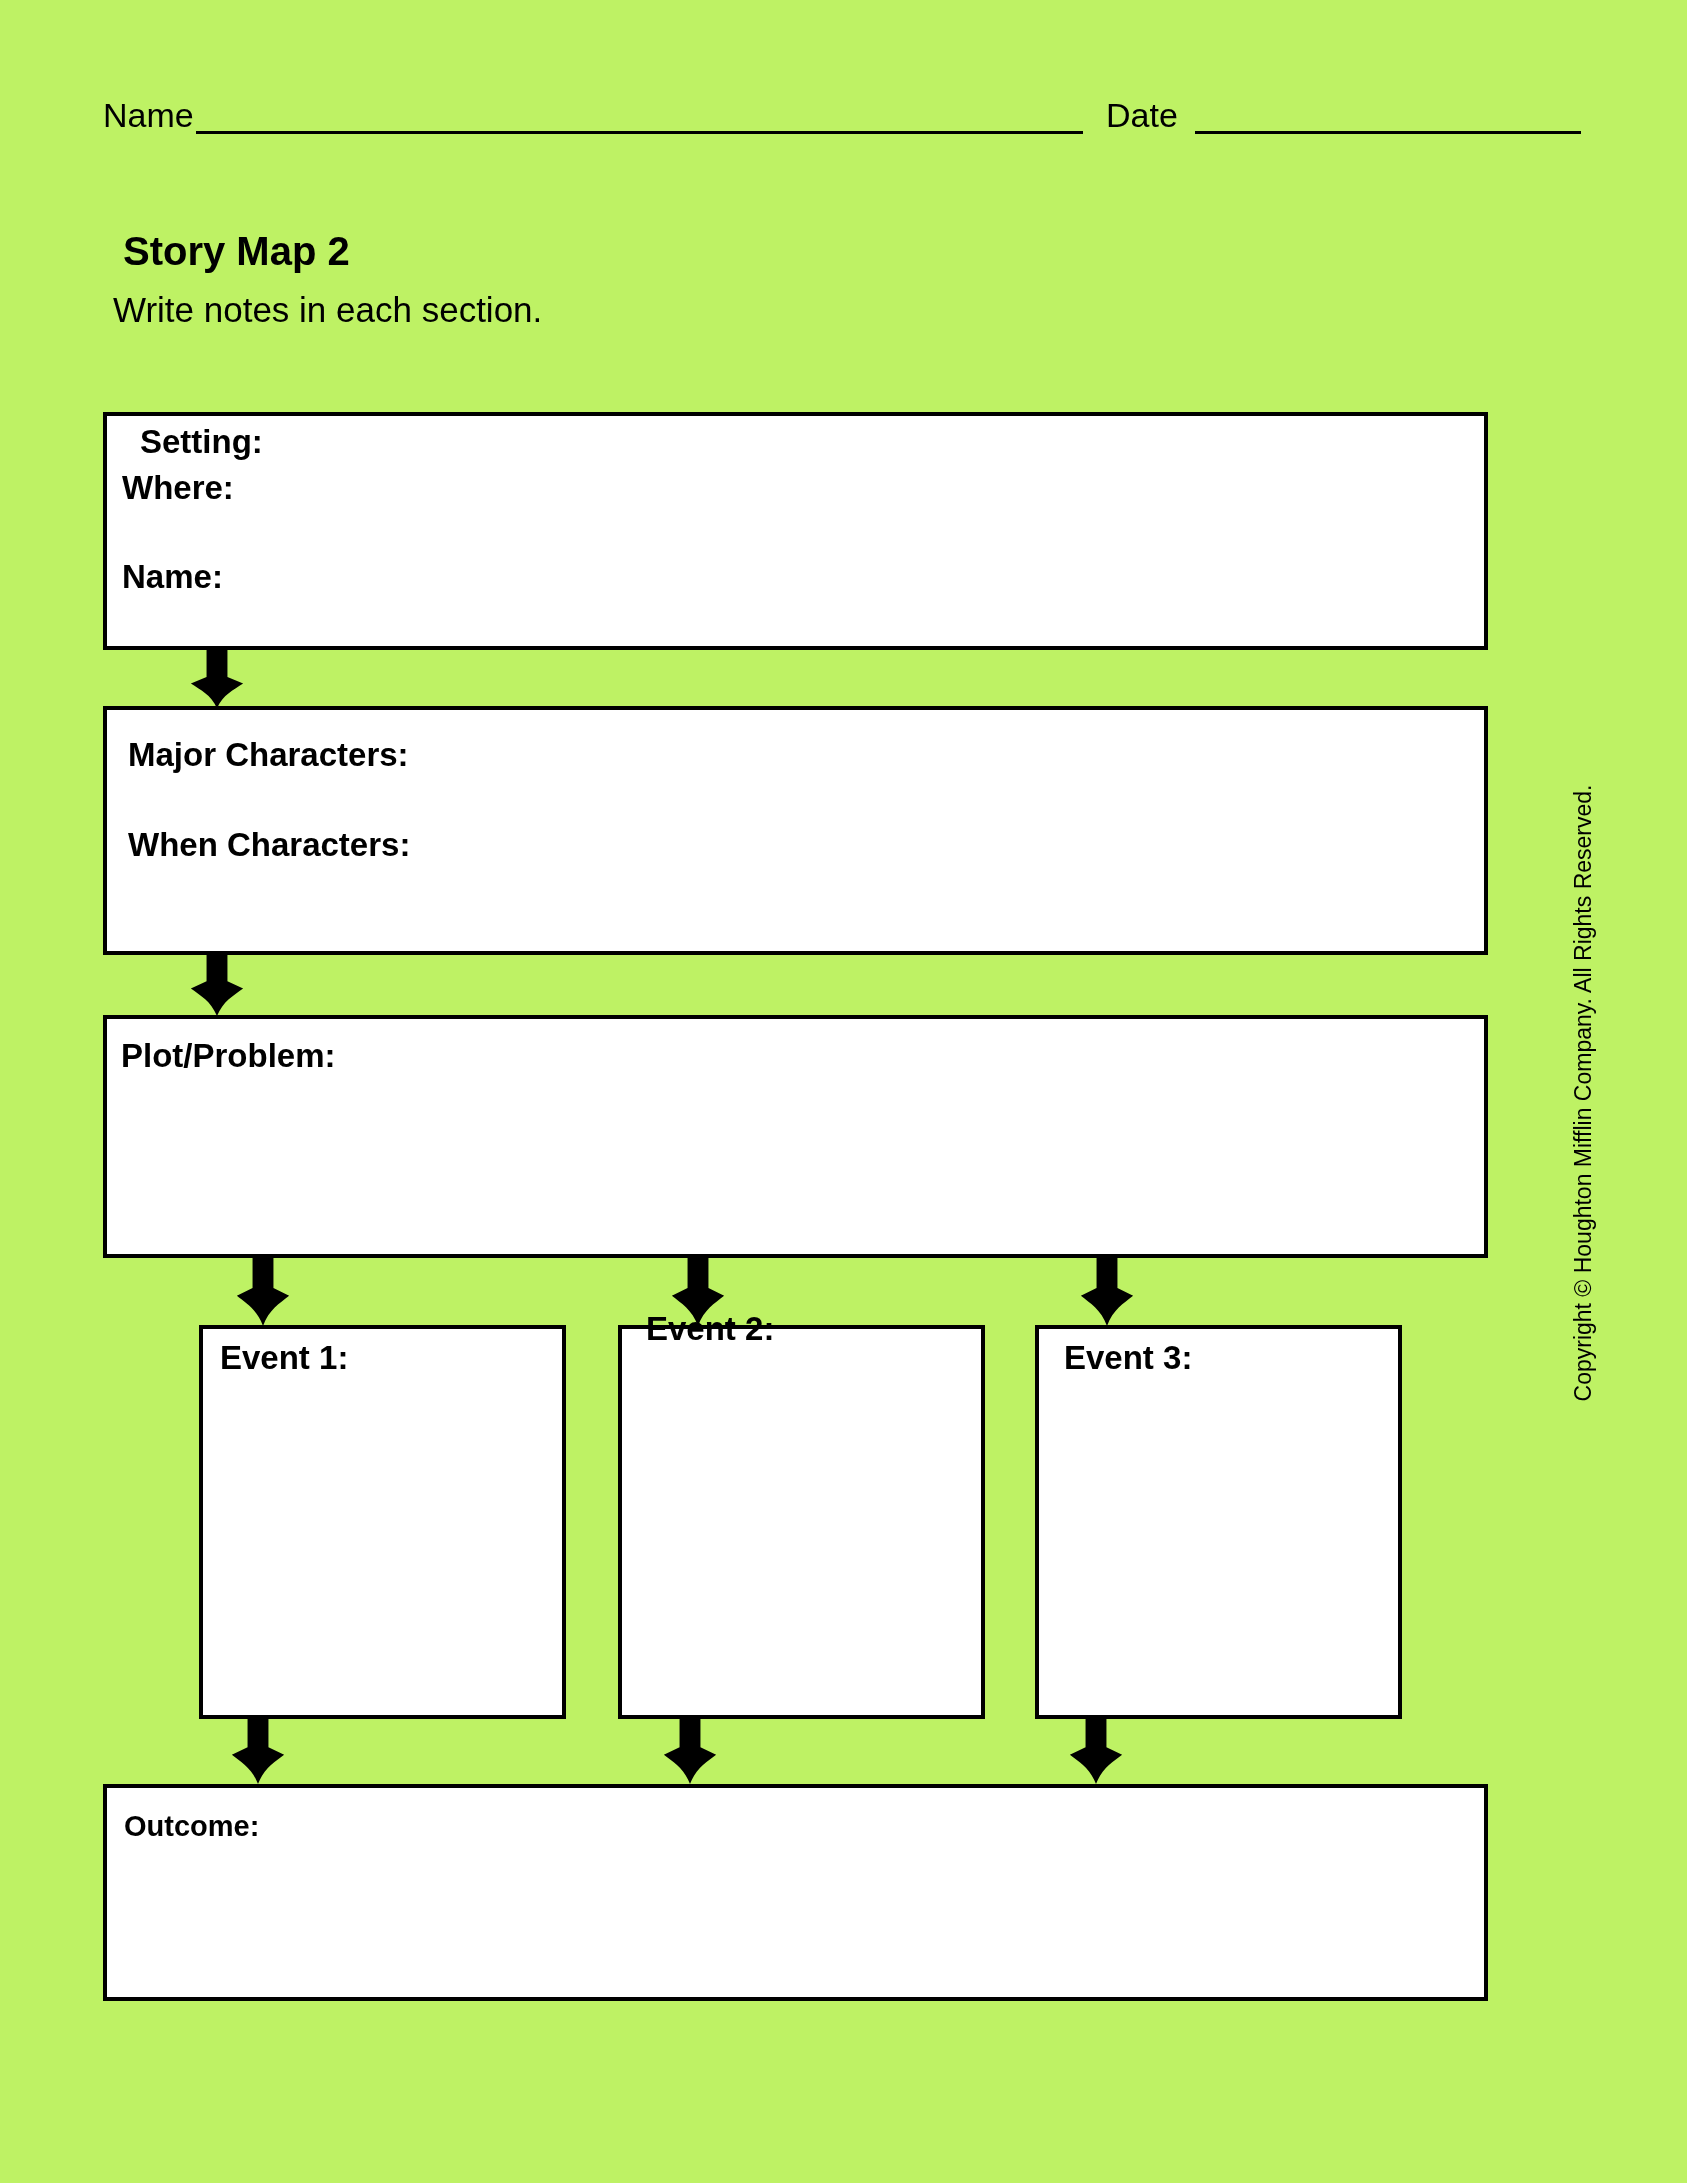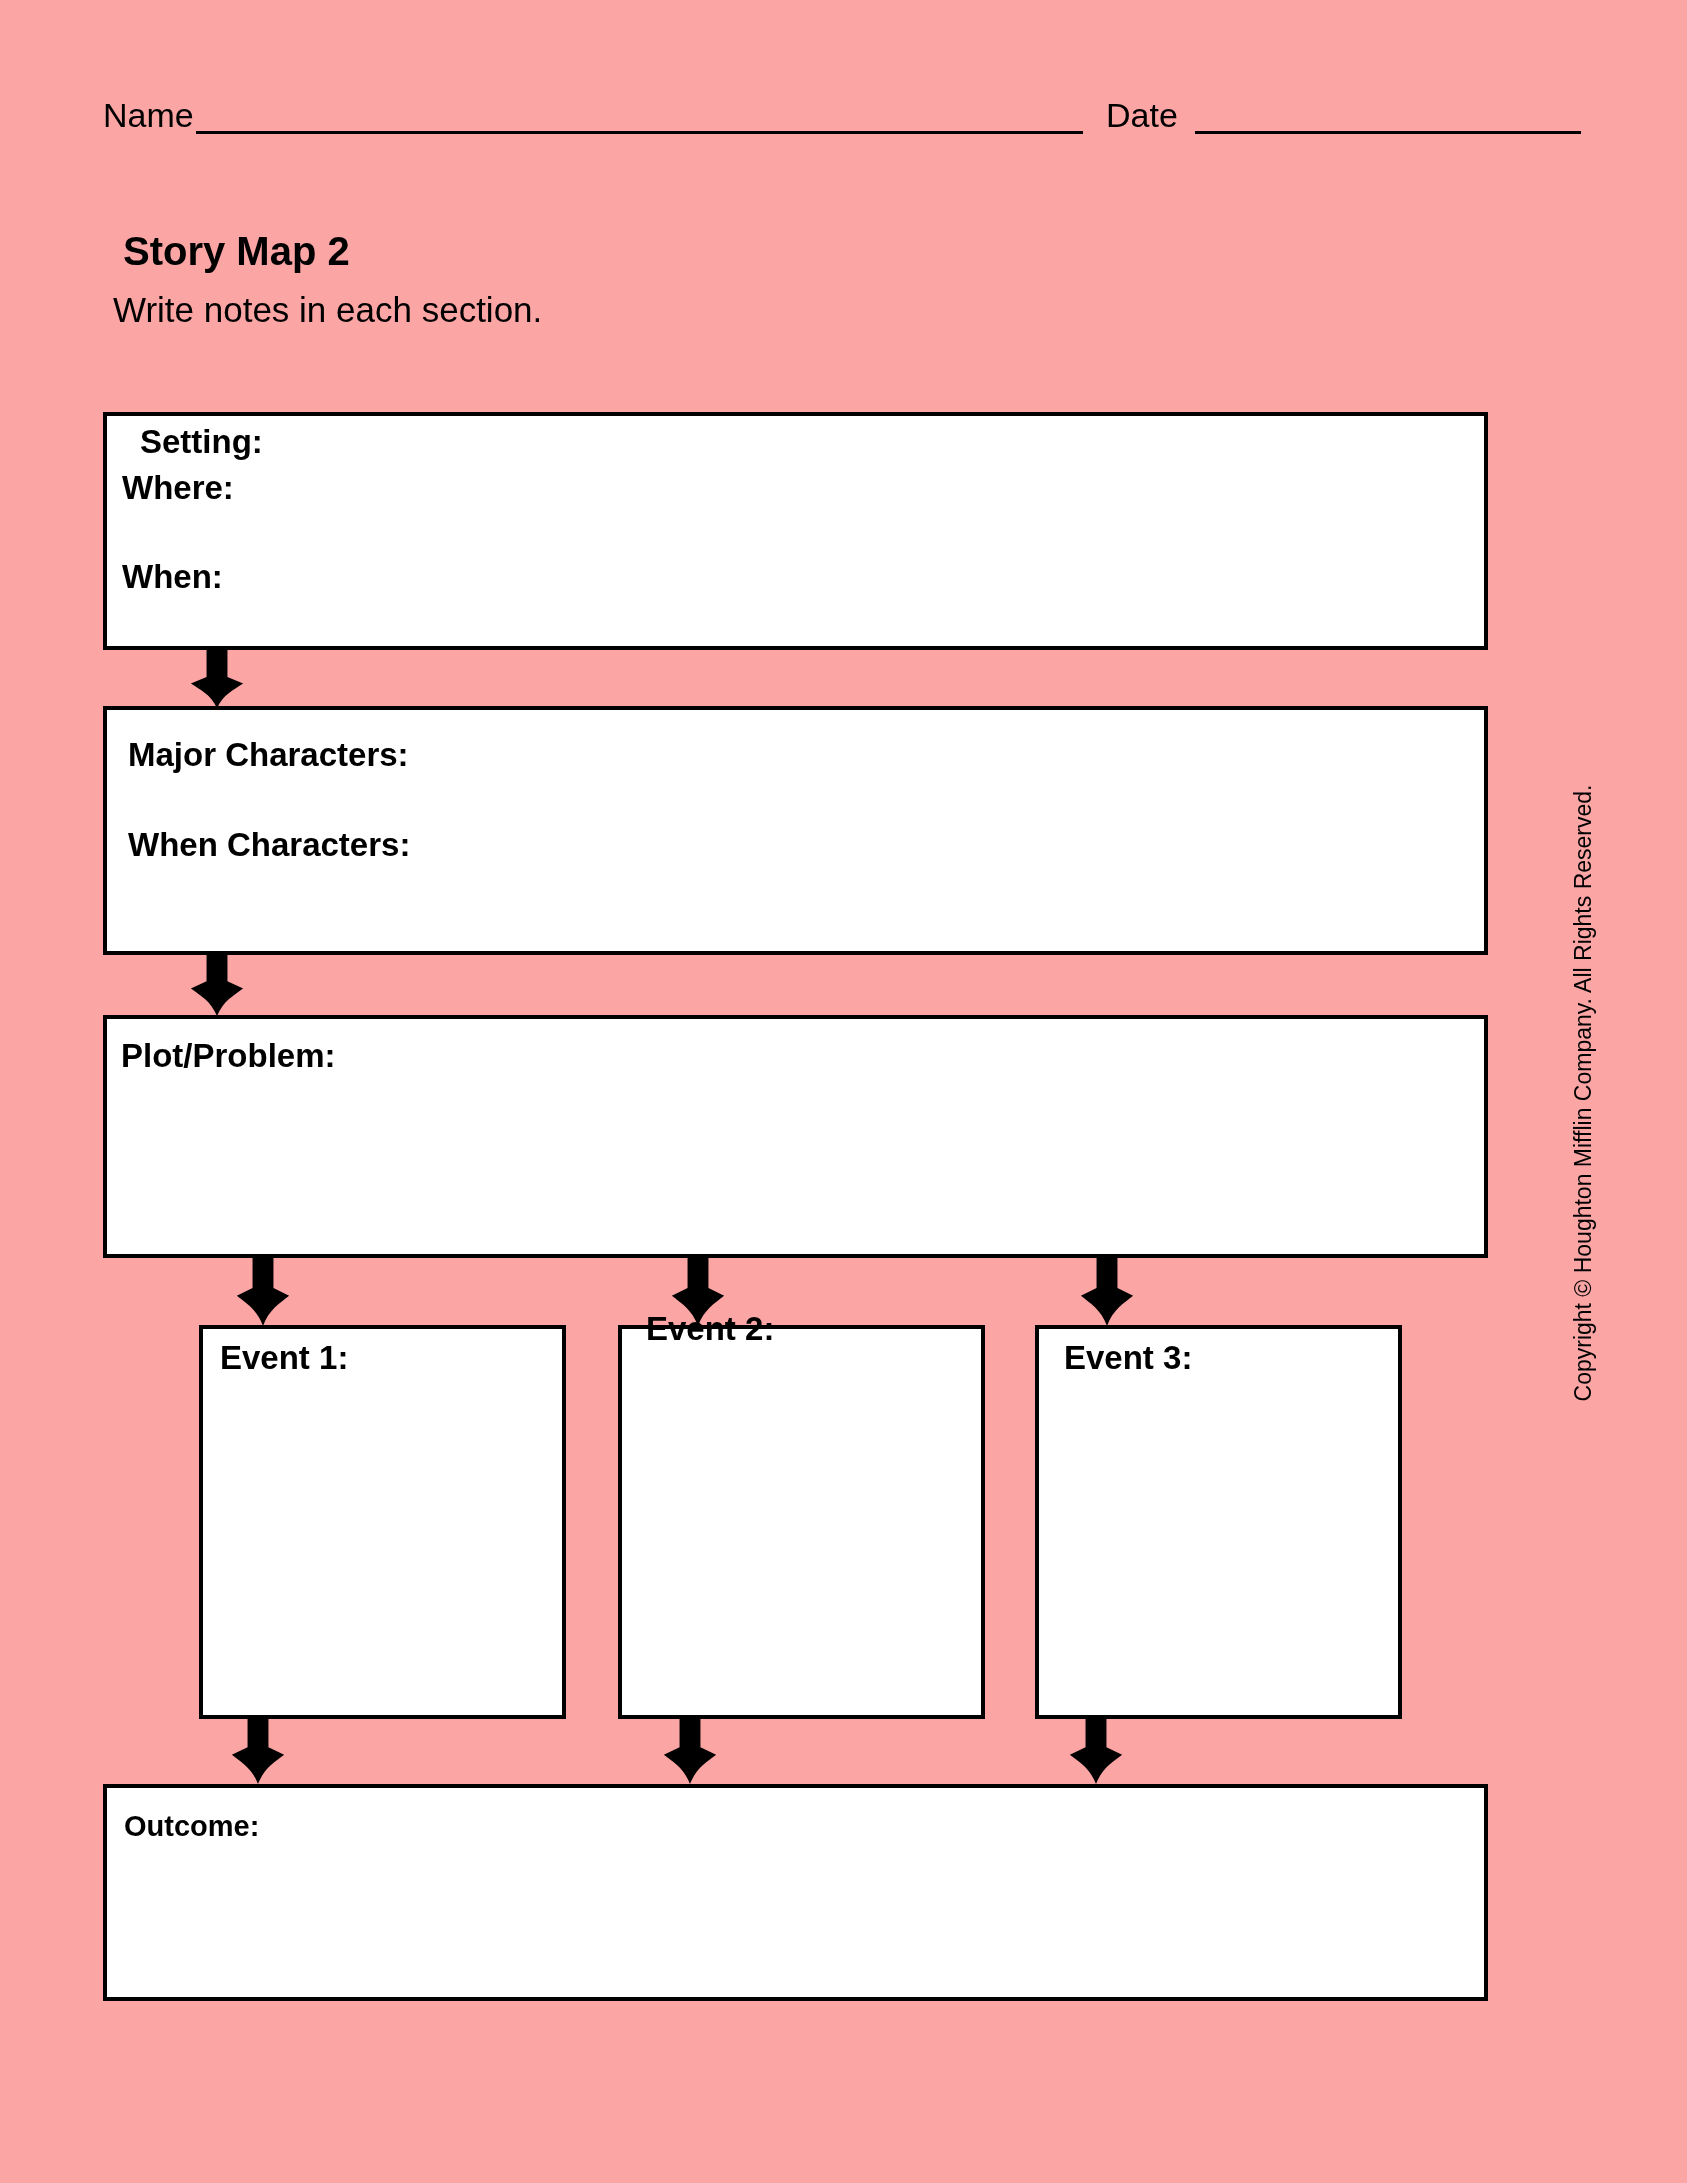--- a/index.html
+++ b/index.html
@@ -4,21 +4,21 @@
 <style>
   html, body {
     margin: 0;
     padding: 0;
     background: #ffffff;
   }
   .page {
     position: relative;
     width: 1687px;
     height: 2184px;
-    background: #fca5a5;
+    background: #bef264;
     color: #000000;
     font-family: "Liberation Sans", sans-serif;
     overflow: hidden;
   }
   
   .h-label {
     position: absolute;
     font-size: 34px;
     line-height: 38px;
     color: #000;
@@ -124,21 +124,21 @@
   <span class="rule name-rule"></span>
   <span class="h-label date-label">Date</span>
   <span class="rule date-rule"></span>
 
   <h1 class="title">Story Map 2</h1>
   <p class="instructions">Write notes in each section.</p>
 
   <div class="fbox box-setting"></div>
   <span class="box-label lbl-setting">Setting:</span>
   <span class="box-label lbl-where">Where:</span>
-  <span class="box-label lbl-when">When:</span>
+  <span class="box-label lbl-when">Name:</span>
 
   <span class="arrow arr-1">
     <svg viewBox="0 0 62 74" preserveAspectRatio="none" aria-hidden="true">
       <path d="M19 0 H43 V34 L61 42 C50 50 38 56 31 73 C24 56 12 50 1 42 L19 34 Z"></path>
     </svg>
   </span>
 
   <div class="fbox box-characters"></div>
   <span class="box-label lbl-major">Major Characters:</span>
   <span class="box-label lbl-minor">When Characters:</span>

